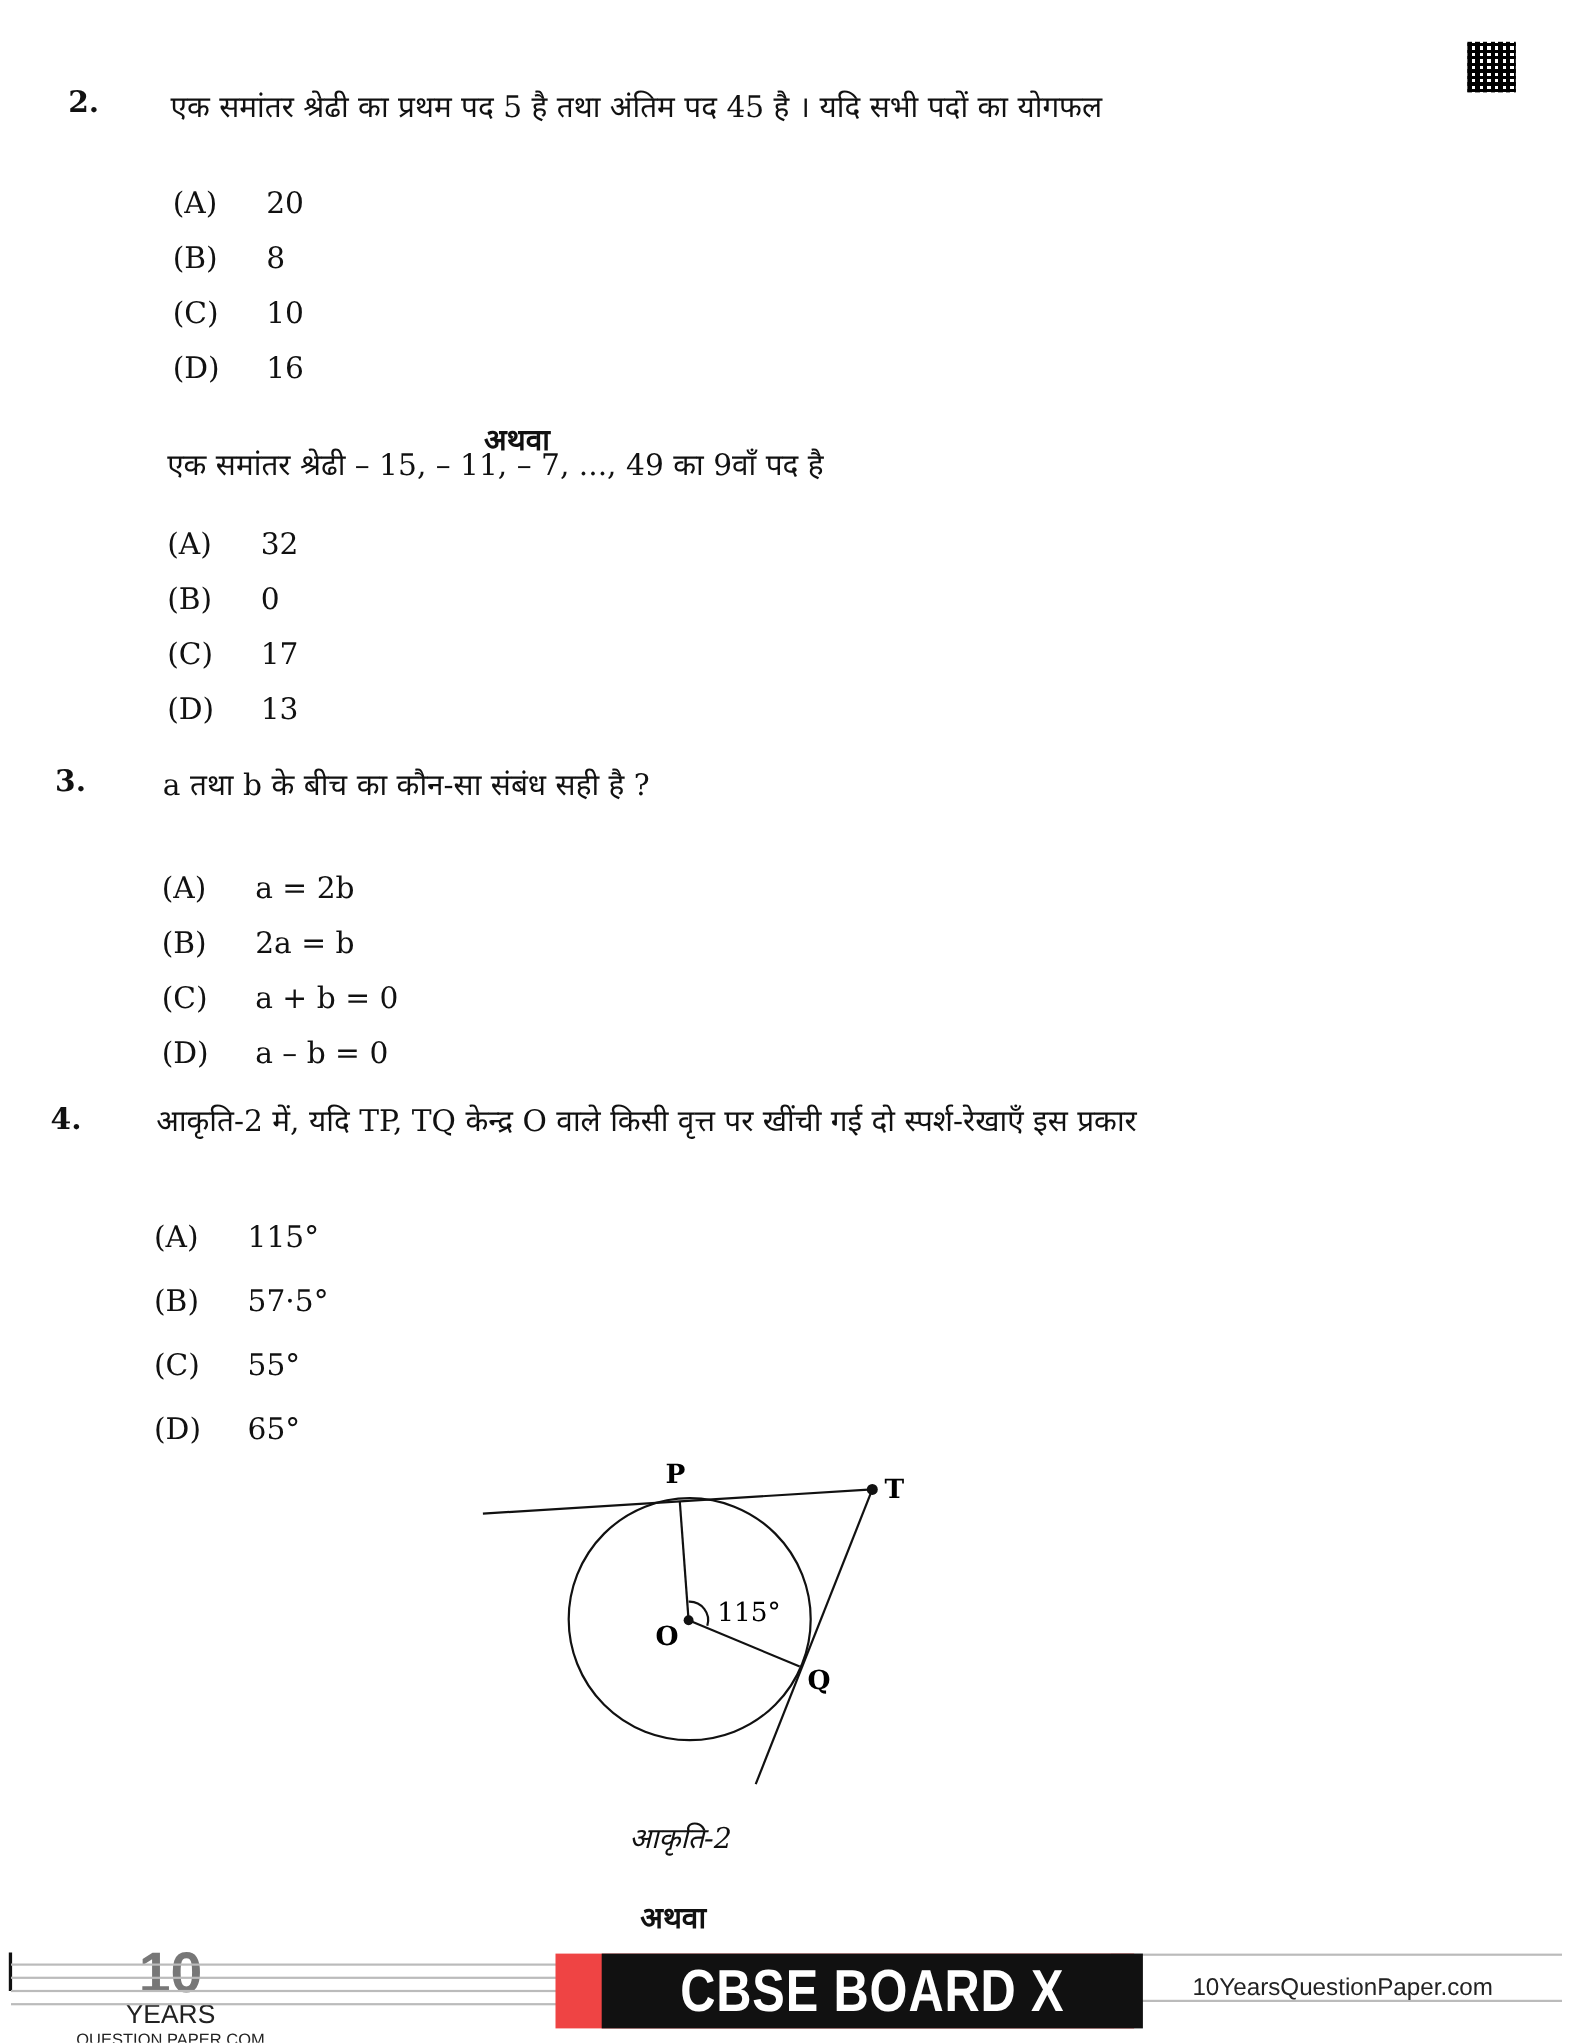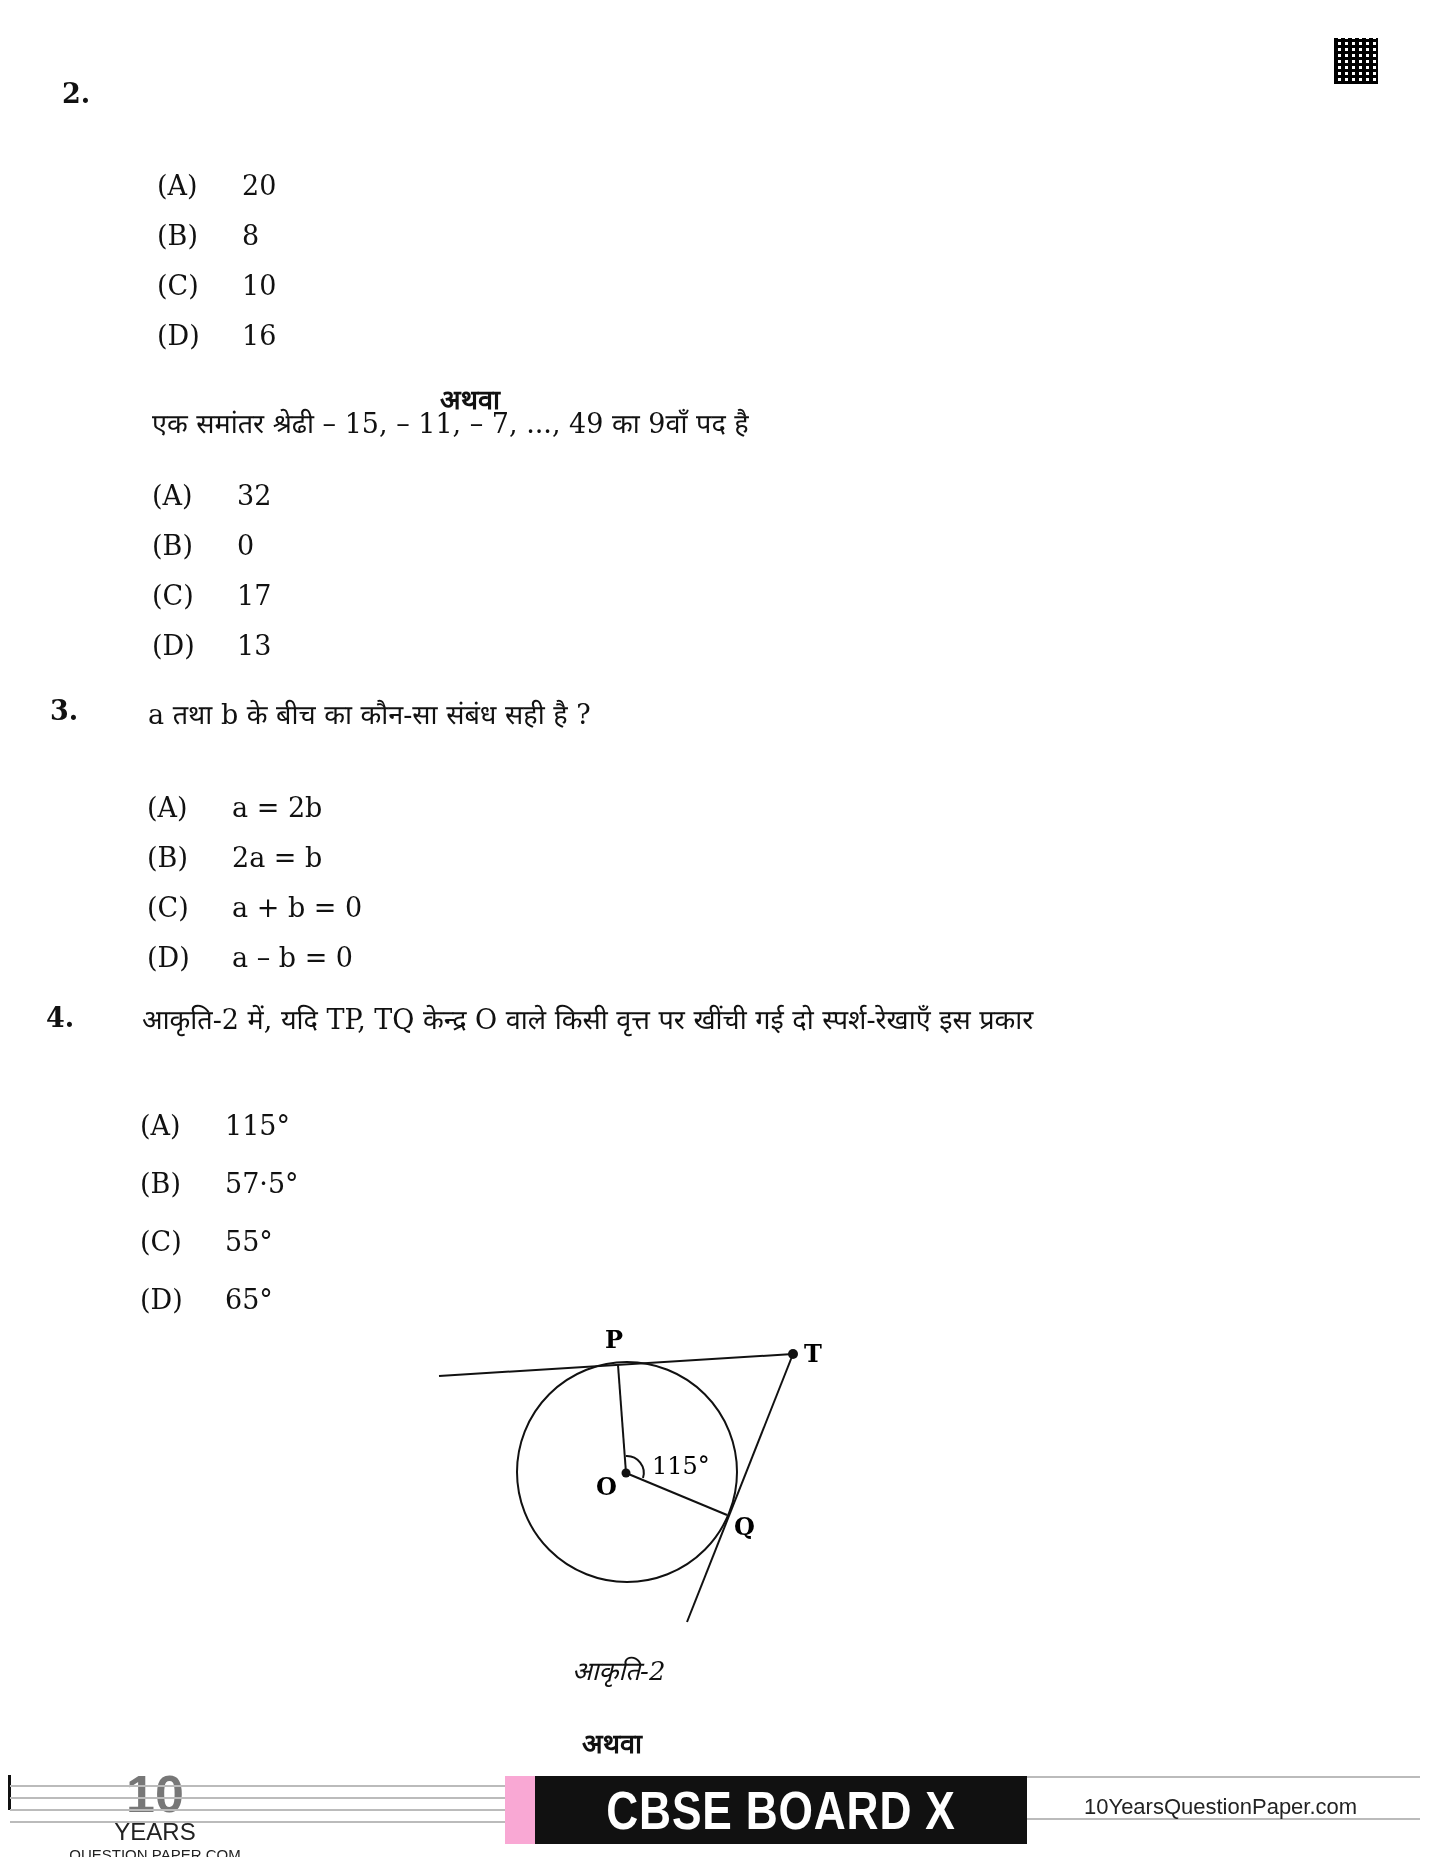--- a/index.html
+++ b/index.html
@@ -30,20 +30,21 @@
   .logo-sub { font-family: "Liberation Sans", sans-serif; font-size: 15px; color: #222; }
   .site { font-family: "Liberation Sans", sans-serif; font-size: 22px; color: #222; }
 </style>
 </head>
 <body>
 
 <div class="abs qr" style="left:1334px;top:38px;"></div>
 
 <div class="abs qnum" style="left:62px;top:78px;">2.</div>
 <div class="abs qtext" style="left:155px;top:78px;width:1160px;">
+  <div>एक समांतर श्रेढी का प्रथम पद 5 है तथा अंतिम पद 45 है । यदि सभी पदों का योगफल</div>
 </div>
 <div class="abs" style="left:157px;top:170px;">
   <div class="opt" style="height:50px;">
       <span class="lbl">(A)</span>
       <span>20</span>
     </div>
   <div class="opt" style="height:50px;">
       <span class="lbl">(B)</span>
       <span>8</span>
     </div>
@@ -150,16 +151,16 @@
 <div class="abs" style="left:10px;top:1785px;width:500px;">
   <div class="footer-line" style="margin-bottom:10px;"></div>
   <div class="footer-line" style="margin-bottom:10px;"></div>
   <div class="footer-line" style="margin-bottom:10px;"></div>
   <div class="footer-line"></div>
 </div>
 <div class="abs" style="left:1010px;top:1776px;width:410px;">
   <div class="footer-line" style="margin-bottom:40px;"></div>
   <div class="footer-line"></div>
 </div>
-<div class="abs" style="left:505px;top:1776px;width:514px;height:68px;background:#f9a8d4;">
+<div class="abs" style="left:505px;top:1776px;width:514px;height:68px;background:#ef4444;padding-left:12px;">
   <div class="cbse" style="width:600px;margin-left:30px;">CBSE BOARD X</div>
 </div>
 <div class="abs site" style="left:1040px;top:1794px;margin-left:44px;">10YearsQuestionPaper.com</div>
 
 </body></html>

